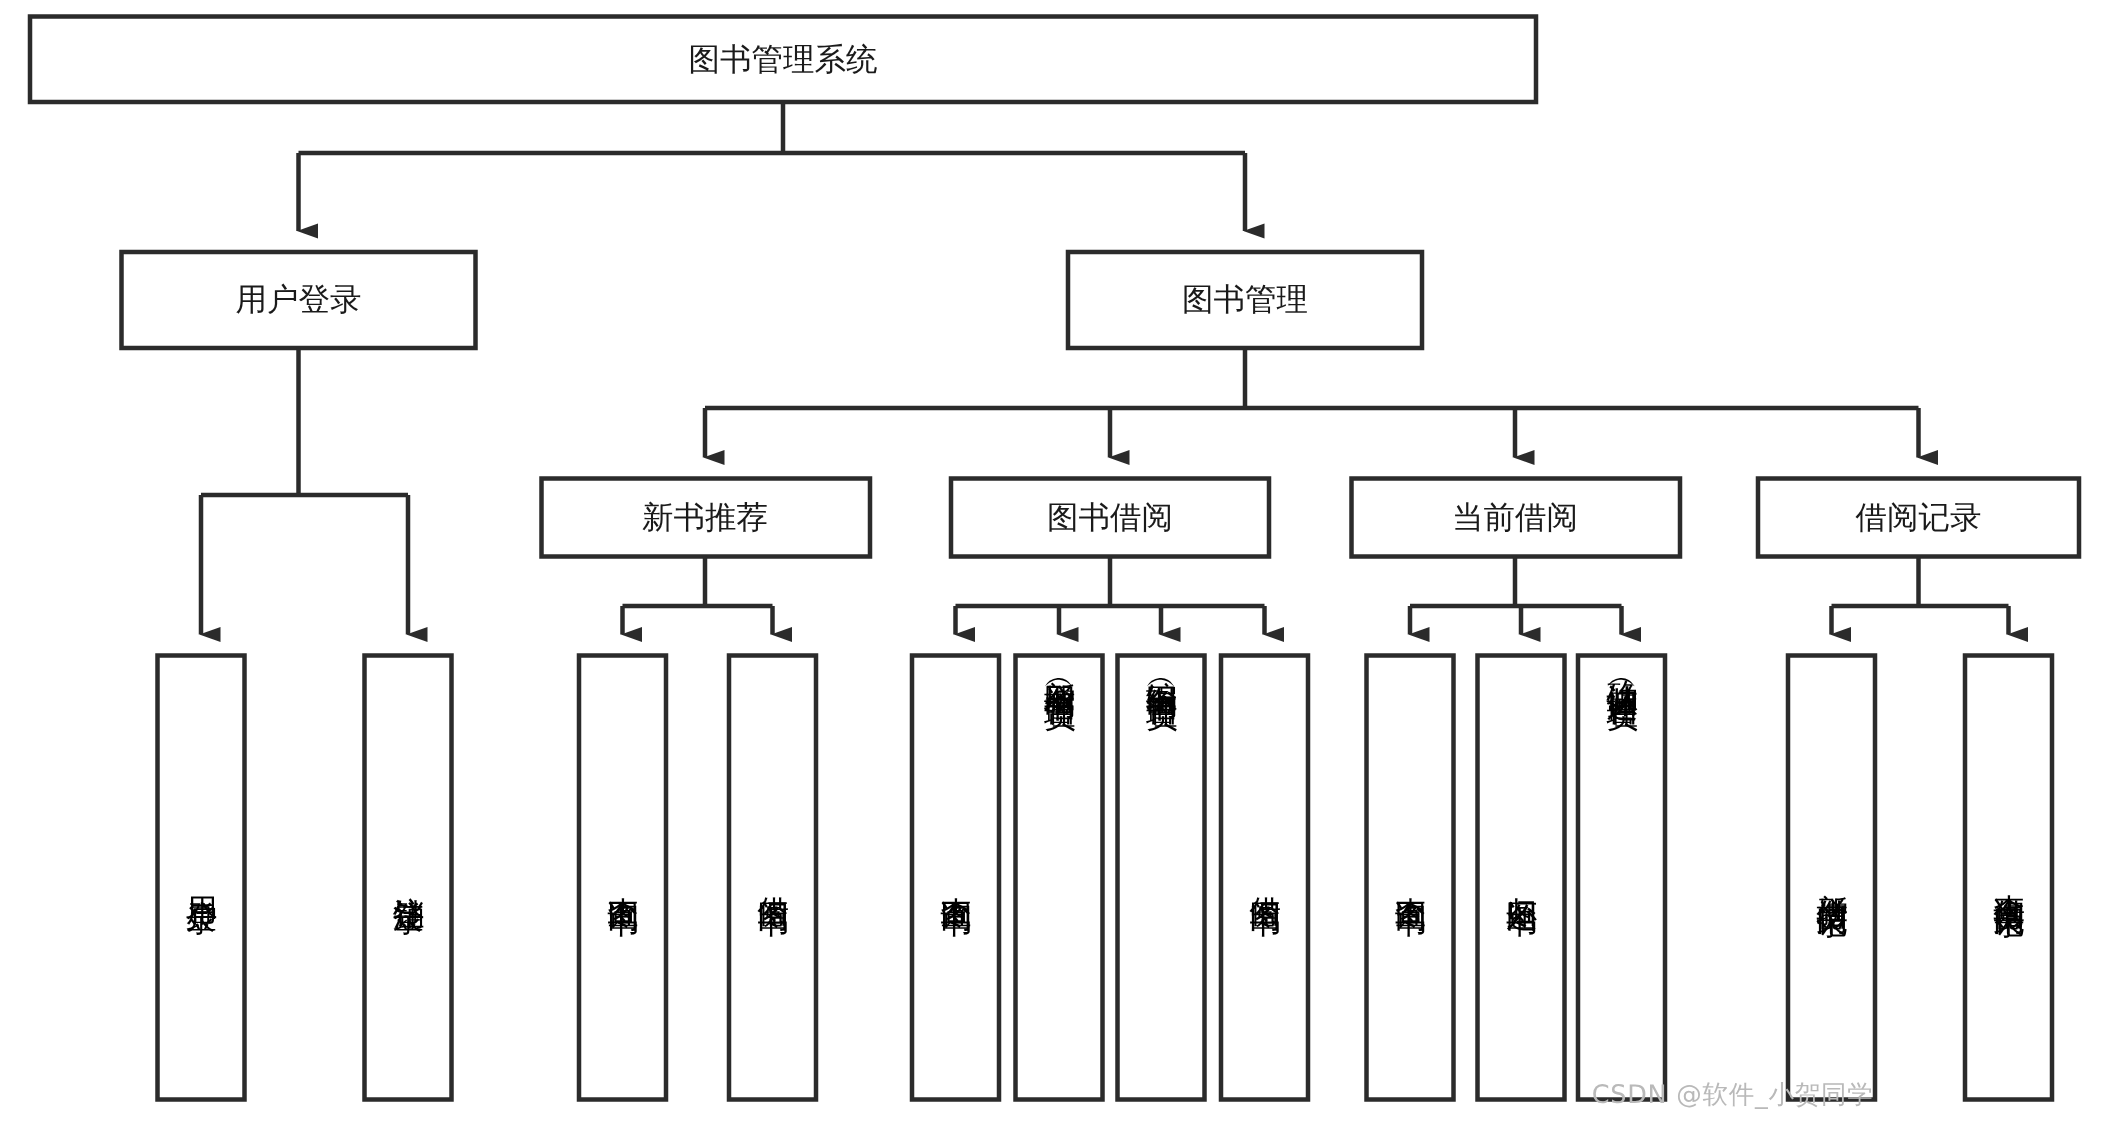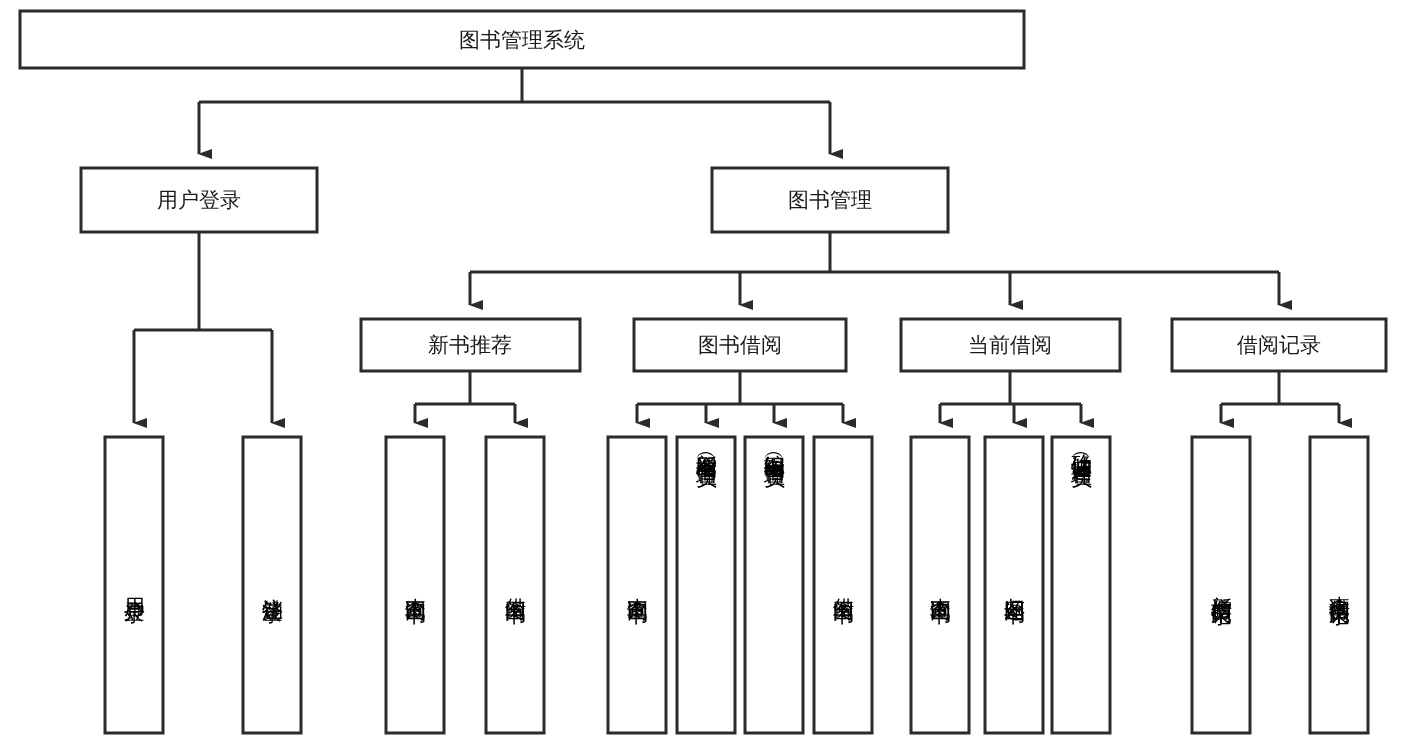--- a/index.html
+++ b/index.html
@@ -204,14 +204,15 @@
     <span class="leaf-label">确认归还（管理员）</span>
   </div>
 
   <div class="leaf-text-wrap" style="left:1192px; top:437px; width:58px; height:296px;">
     <span class="leaf-label">新增借阅记录</span>
   </div>
   <div class="leaf-text-wrap" style="left:1310px; top:437px; width:58px; height:296px;">
     <span class="leaf-label">查询借阅记录</span>
   </div>
 
+  <div class="watermark">CSDN @软件_小贺同学</div>
 
 </div>
 
 </body></html>

